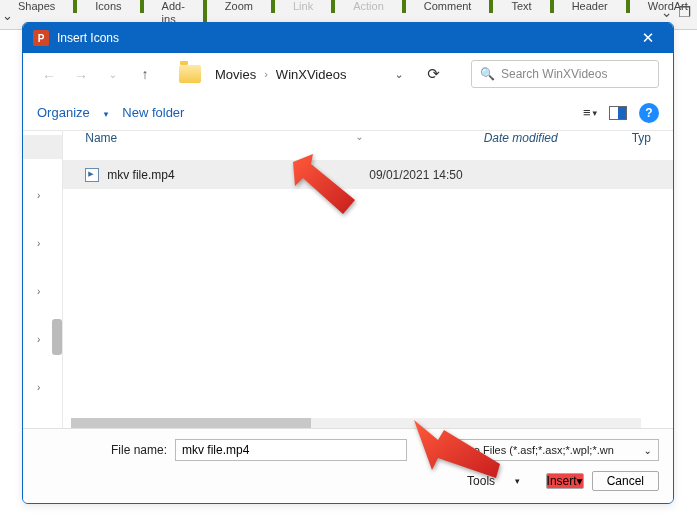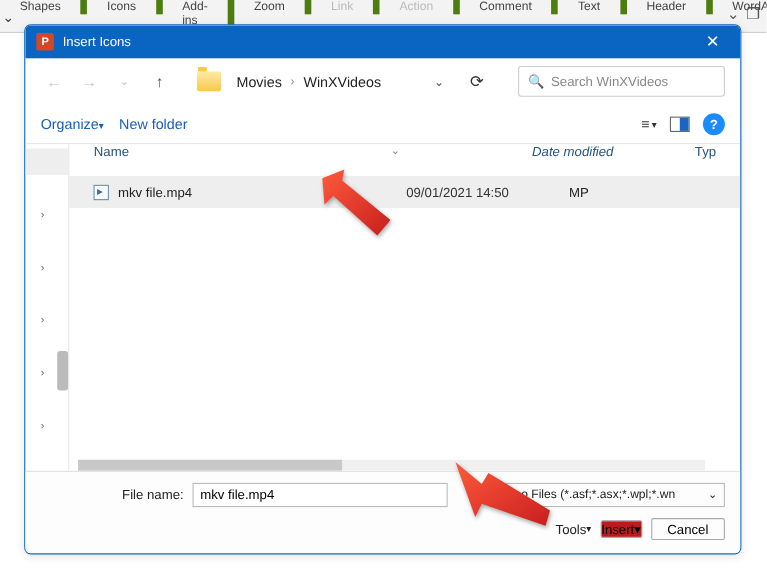--- a/index.html
+++ b/index.html
@@ -1,20 +1,20 @@
 <!DOCTYPE html>
 <html><head>
 <meta charset="utf-8">
 <style>
 * { box-sizing: border-box; margin: 0; padding: 0; font-family: "Segoe UI", Tahoma, sans-serif; }
 body { background: #fff; width: 697px; height: 519px; overflow: hidden; position: relative; }
 
 
 .bg-ribbon { position: absolute; top: 0; left: 0; right: 0; height: 30px; background: #f3f3f3; border-bottom: 1px solid #d0d0d0; display: flex; align-items: flex-start; color: #444; font-size: 11px; }
-.bg-item { display: flex; flex-direction: column; align-items: flex-end; padding: 0 18px; border-right: 6px solid #4d7c0f; line-height: 13px; }
+.bg-item { display: flex; flex-direction: column; align-items: flex-end; padding: 0 18px; border-right: 4px solid #4d7c0f; line-height: 13px; }
 .bg-arrow-down { position: absolute; left: 2px; top: 8px; font-size: 13px; color: #444; }
 .bg-right-icons { position: absolute; right: 6px; top: 4px; display: flex; gap: 6px; color: #555; font-size: 14px; }
 
 
 .dialog { position: absolute; left: 22px; top: 22px; width: 652px; height: 482px; border: 1px solid #0a65c2; border-radius: 6px; background: #fff; box-shadow: 0 2px 8px rgba(0,0,0,.1); display: flex; flex-direction: column; overflow: hidden; }
 .titlebar { height: 30px; background: #0a65c2; color: #fff; display: flex; align-items: center; padding: 0 10px; font-size: 12px; }
 .pp-icon { width: 16px; height: 16px; background: #d24726; border-radius: 2px; display: flex; align-items: center; justify-content: center; font-size: 10px; font-weight: bold; color: #fff; margin-right: 8px; }
 .titlebar .spacer { flex: 1; }
 .close-x { width: 30px; text-align: center; font-size: 15px; cursor: pointer; }
 
@@ -25,21 +25,21 @@
 .folder-icon { width: 22px; height: 18px; background: linear-gradient(#ffe9a6,#f7c94b); border-radius: 2px; margin: 0 6px 0 14px; position: relative; }
 .folder-icon::before { content:""; position:absolute; top:-4px; left:1px; width:8px; height:4px; background:#f7c94b; border-radius:1px; }
 .breadcrumb { display: flex; align-items: center; gap: 8px; font-size: 13px; color: #222; }
 .crumb-sep { color: #888; font-size: 11px; }
 .crumb-drop { margin-left: 40px; color: #555; font-size: 11px; }
 .refresh { color: #333; font-size: 15px; }
 .searchbox { margin-left: auto; width: 188px; height: 28px; border: 1px solid #ccc; border-radius: 3px; display: flex; align-items: center; padding: 0 8px; color: #888; font-size: 12px; gap: 6px; }
 
 
 .toolbar { height: 36px; display: flex; align-items: center; padding: 0 14px; gap: 14px; border-bottom: 1px solid #e8e8e8; }
-.tool-link { color: #1a5fb4; font-size: 13px; display: flex; align-items: center; gap: 0; cursor: pointer; }
+.tool-link { color: #1a5fb4; font-size: 13px; display: flex; align-items: center; gap: 14px; cursor: pointer; }
 .tool-link .caret { font-size: 9px; position: relative; top: 1px; }
 .tool-right { margin-left: auto; display: flex; align-items: center; gap: 12px; }
 .view-btn { display: flex; align-items: center; gap: 2px; color: #333; font-size: 13px; }
 .preview-btn { width: 18px; height: 14px; border: 1px solid #666; position: relative; }
 .preview-btn::after { content:""; position:absolute; left:50%; top:0; bottom:0; width:50%; background:#1a65c2; }
 .help-btn { width: 20px; height: 20px; border-radius: 50%; background: #1a8cff; color: #fff; display: flex; align-items: center; justify-content: center; font-size: 12px; font-weight: bold; }
 
 
 .body { flex: 1; display: flex; overflow: hidden; }
 .sidebar { width: 160px; border-right: 1px solid #e8e8e8; padding-top: 4px; overflow: hidden; position: relative; }
@@ -63,23 +63,23 @@
 .h-scroll { position:absolute; bottom:0; left:8px; right:32px; height:10px; background:#f0f0f0; }
 .h-scroll-thumb { position:absolute; left:0; width:240px; height:10px; background:#c8c8c8; }
 
 
 .footer { border-top: 1px solid #e0e0e0; padding: 10px 14px 12px; background:#fdfdfd; }
 .file-row { display:flex; align-items:center; gap:8px; font-size:12px; color:#222; }
 .file-label { width: 130px; text-align: right; }
 .file-input { flex: 0 0 232px; height: 22px; border:1px solid #bbb; padding: 0 6px; font-size:12px; }
 .filter-sel { flex:1; height:22px; border:1px solid #bbb; padding:0 6px; font-size:11px; display:flex; align-items:center; justify-content:space-between; margin-left: 30px; }
 .btn-row { display:flex; justify-content:flex-end; align-items:center; gap:8px; margin-top:10px; font-size:12px; }
-.tools-link { color:#222; display:flex; align-items:center; gap:0; }
+.tools-link { color:#222; margin-right: 18px; display:flex; align-items:center; gap:20px; }
 .btn { height:20px; border:1px solid #aaa; background:#fdfdfd; padding:0 14px; display:flex; align-items:center; cursor:pointer; border-radius:2px; }
-.btn-split-wrap { border:1px solid #aaa; border-radius:2px; display:flex; background:#b91c1c; }
+.btn-split-wrap { border:1px solid #aaa; border-radius:2px; display:flex; background:#ef4444; }
 
 
 .arrow { position:absolute; pointer-events:none; }
 .arrow svg { filter: drop-shadow(1px 2px 2px rgba(0,0,0,.35)); }
 </style>
 </head>
 <body>
 
 <div class="bg-ribbon">
   <span class="bg-arrow-down">⌄</span>
@@ -196,21 +196,20 @@
       <div class="columns">
         <div class="col-name">Name</div>
         <span class="col-sort">⌄</span>
         <div class="col-date">Date modified</div>
         <div class="col-type">Typ</div>
       </div>
       <div class="filerow">
         <div class="file-icon"></div>
         <div class="row-name">mkv file.mp4</div>
         <div class="row-date">09/01/2021 14:50</div>
-        <div class="row-type">MP</div>
       </div>
       <div class="h-scroll">
         <div class="h-scroll-thumb"></div>
       </div>
     </div>
   </div>
 
   <div class="footer">
     <div class="file-row">
       <div class="file-label">File name:</div>

